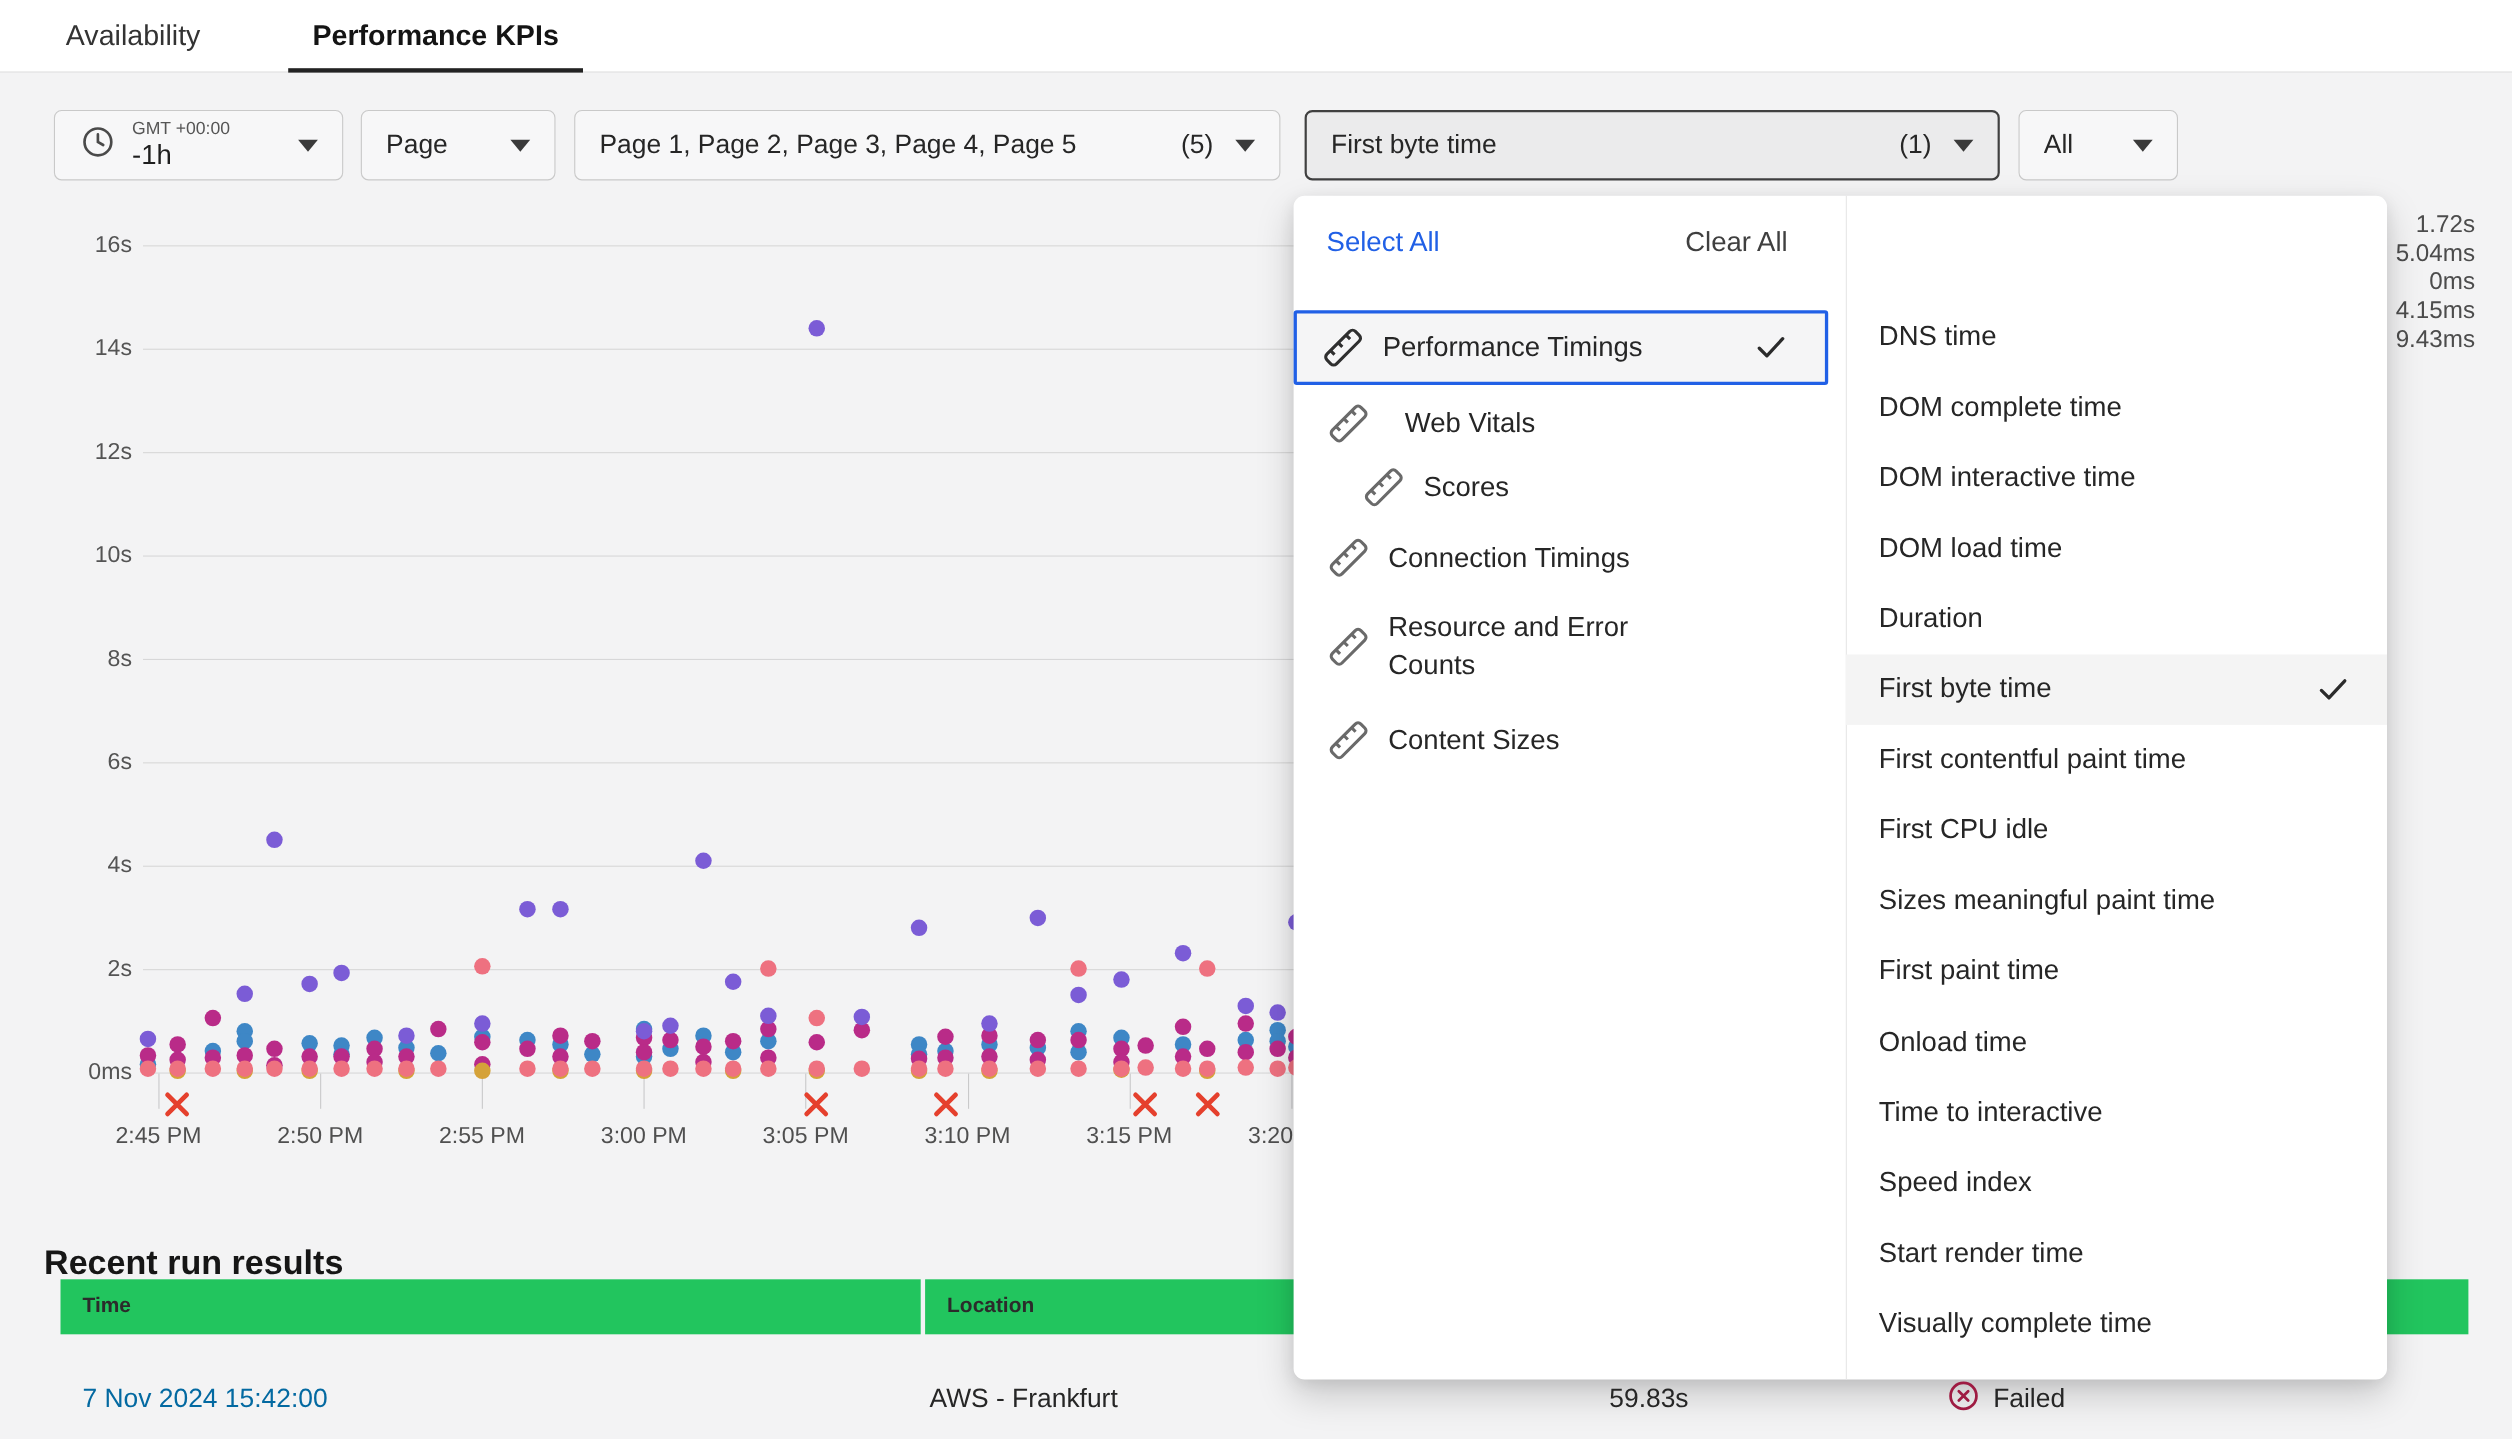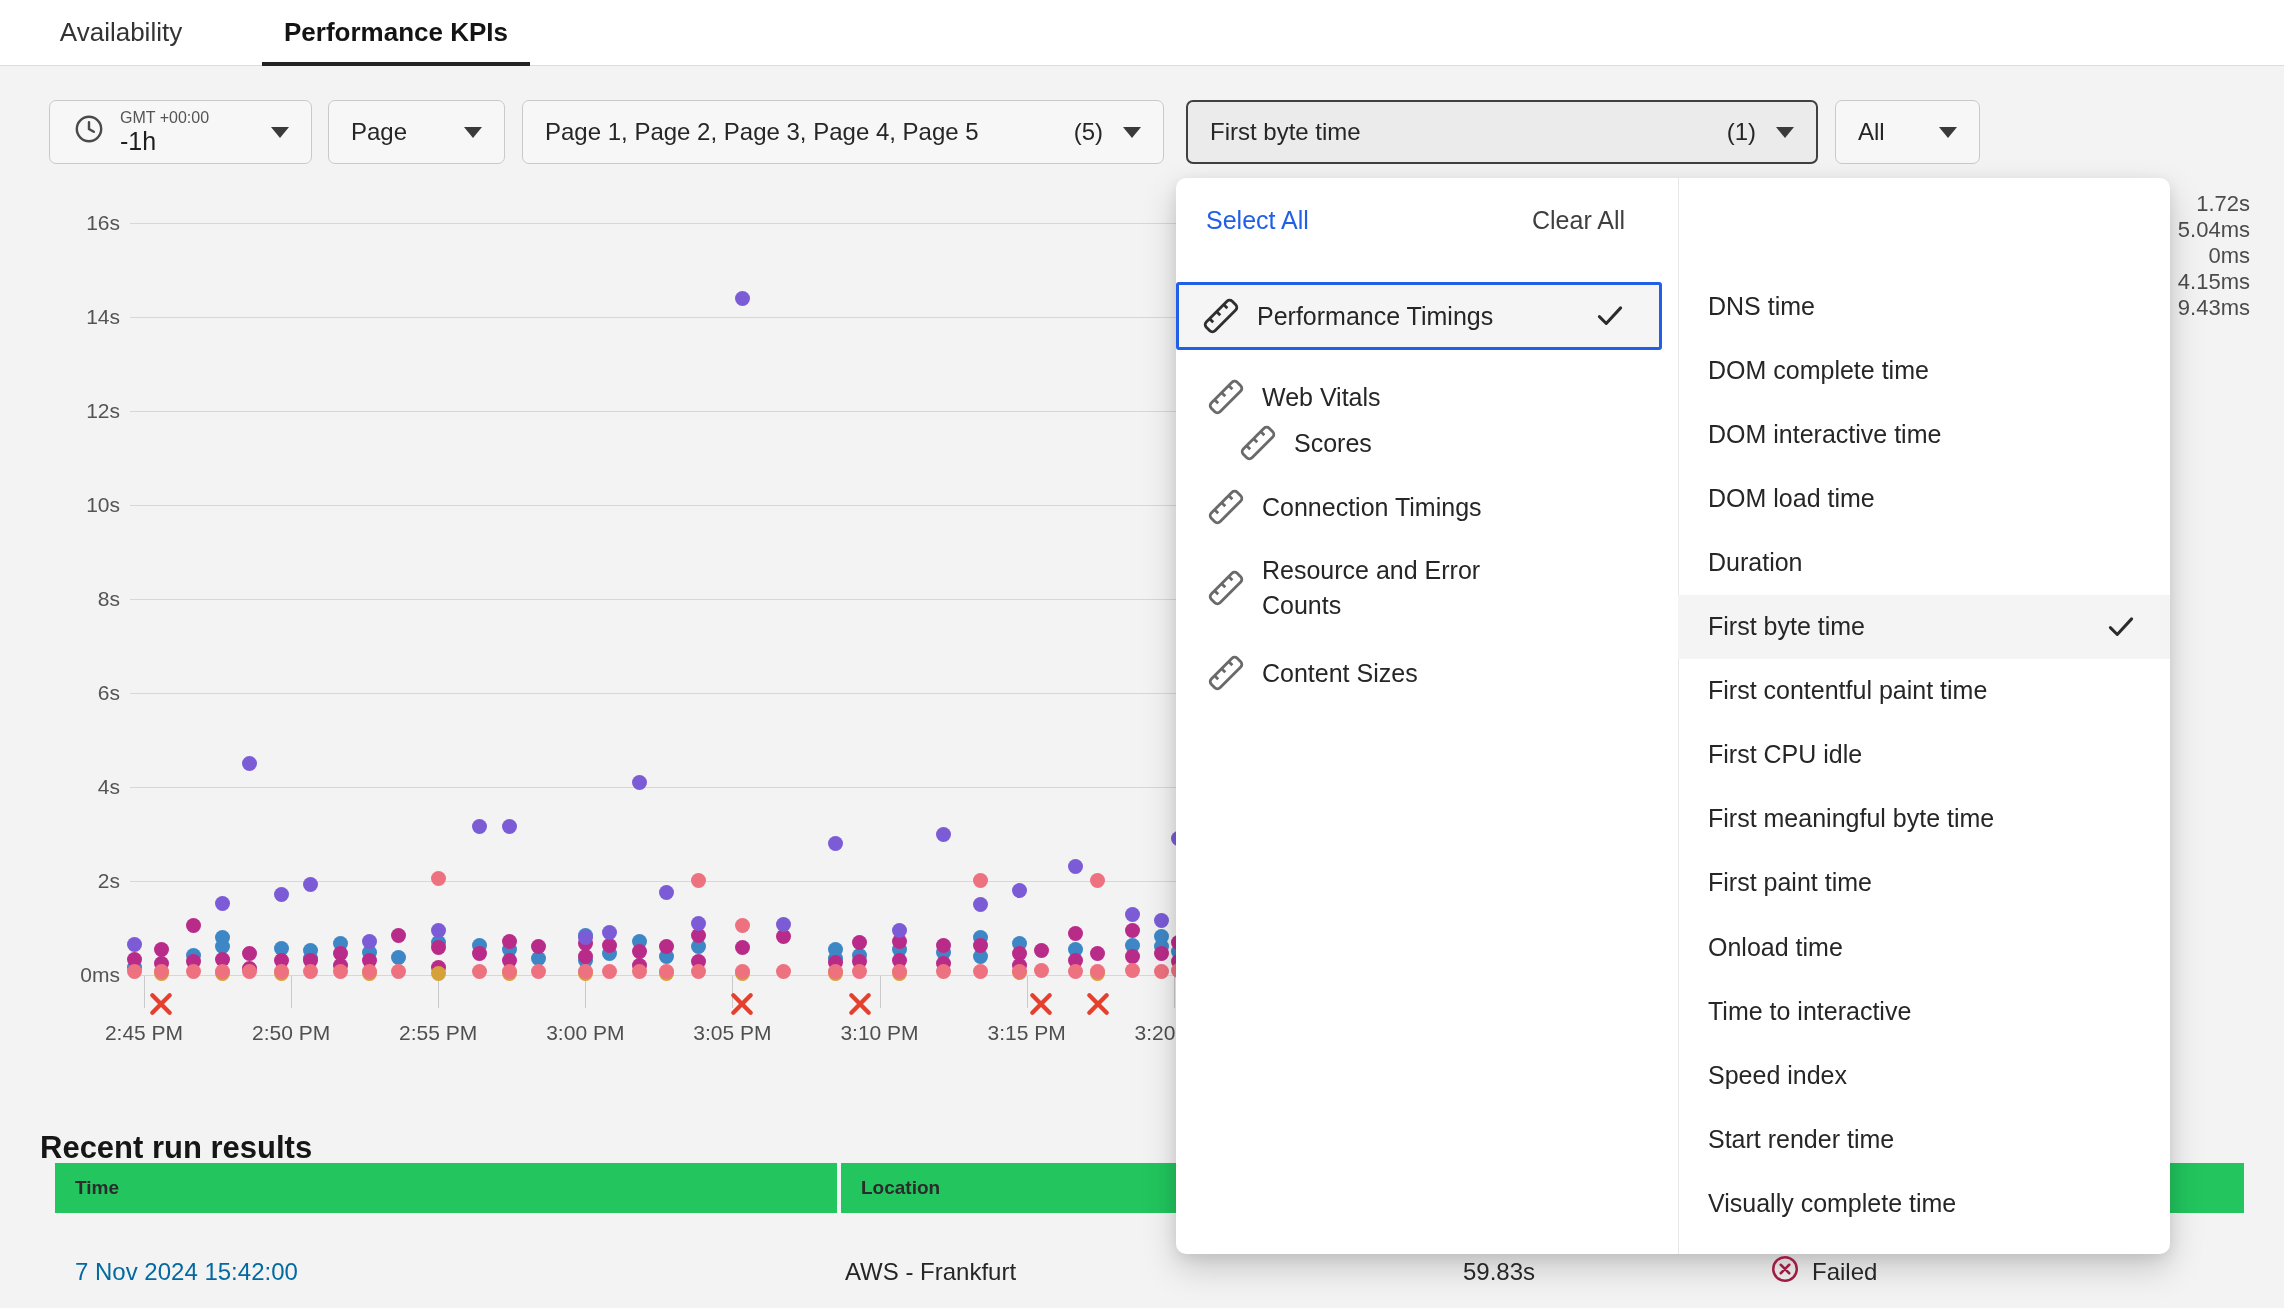--- a/index.html
+++ b/index.html
@@ -381,21 +381,21 @@
               <g transform="rotate(45 12 12)">
                 <rect x="8.3" y="1" width="7.4" height="22" rx="2.2" stroke="#2f2f2f" stroke-width="1.7"></rect>
                 <path d="M8.3 6h3.1M8.3 12h3.1M8.3 18h3.1" stroke="#2f2f2f" stroke-width="1.7"></path>
               </g>
             </svg></span>
           <span class="cat-label">Performance Timings</span>
           <span class="check"><svg width="30" height="30" viewBox="0 0 24 24" fill="none">
               <path d="M3.5 12.5l5.5 5.5L20.5 5.5" stroke="#2b2b2b" stroke-width="2.4" stroke-linecap="round" stroke-linejoin="round"></path>
             </svg></span>
         </div>
-        <div class="cat-row" style="top: 188px; height: 62px;">
+        <div class="cat-row" style="top: 176px; height: 62px; gap: 15px;">
           <span class="icon"><svg width="40" height="40" viewBox="0 0 24 24" fill="none">
               <g transform="rotate(45 12 12)">
                 <rect x="8.3" y="1" width="7.4" height="22" rx="2.2" stroke="#6a6a6a" stroke-width="1.7"></rect>
                 <path d="M8.3 6h3.1M8.3 12h3.1M8.3 18h3.1" stroke="#6a6a6a" stroke-width="1.7"></path>
               </g>
             </svg></span>
           <span class="cat-label">Web Vitals</span>
         </div>
         <div class="cat-row" style="top: 234px; height: 62px; padding-left: 32px;">
           <span class="icon"><svg width="40" height="40" viewBox="0 0 24 24" fill="none">
@@ -456,21 +456,21 @@
               <path d="M3.5 12.5l5.5 5.5L20.5 5.5" stroke="#2b2b2b" stroke-width="2.4" stroke-linecap="round" stroke-linejoin="round"></path>
             </svg></span>
         </div>
         <div class="metric-row" style="top: 480.6px;">
           <span>First contentful paint time</span>
         </div>
         <div class="metric-row" style="top: 544.7px;">
           <span>First CPU idle</span>
         </div>
         <div class="metric-row" style="top: 608.8px;">
-          <span>First meaningful byte time</span>
+          <span>Sizes meaningful paint time</span>
         </div>
         <div class="metric-row" style="top: 672.9px;">
           <span>First paint time</span>
         </div>
         <div class="metric-row" style="top: 737px;">
           <span>Onload time</span>
         </div>
         <div class="metric-row" style="top: 801.1px;">
           <span>Time to interactive</span>
         </div>

